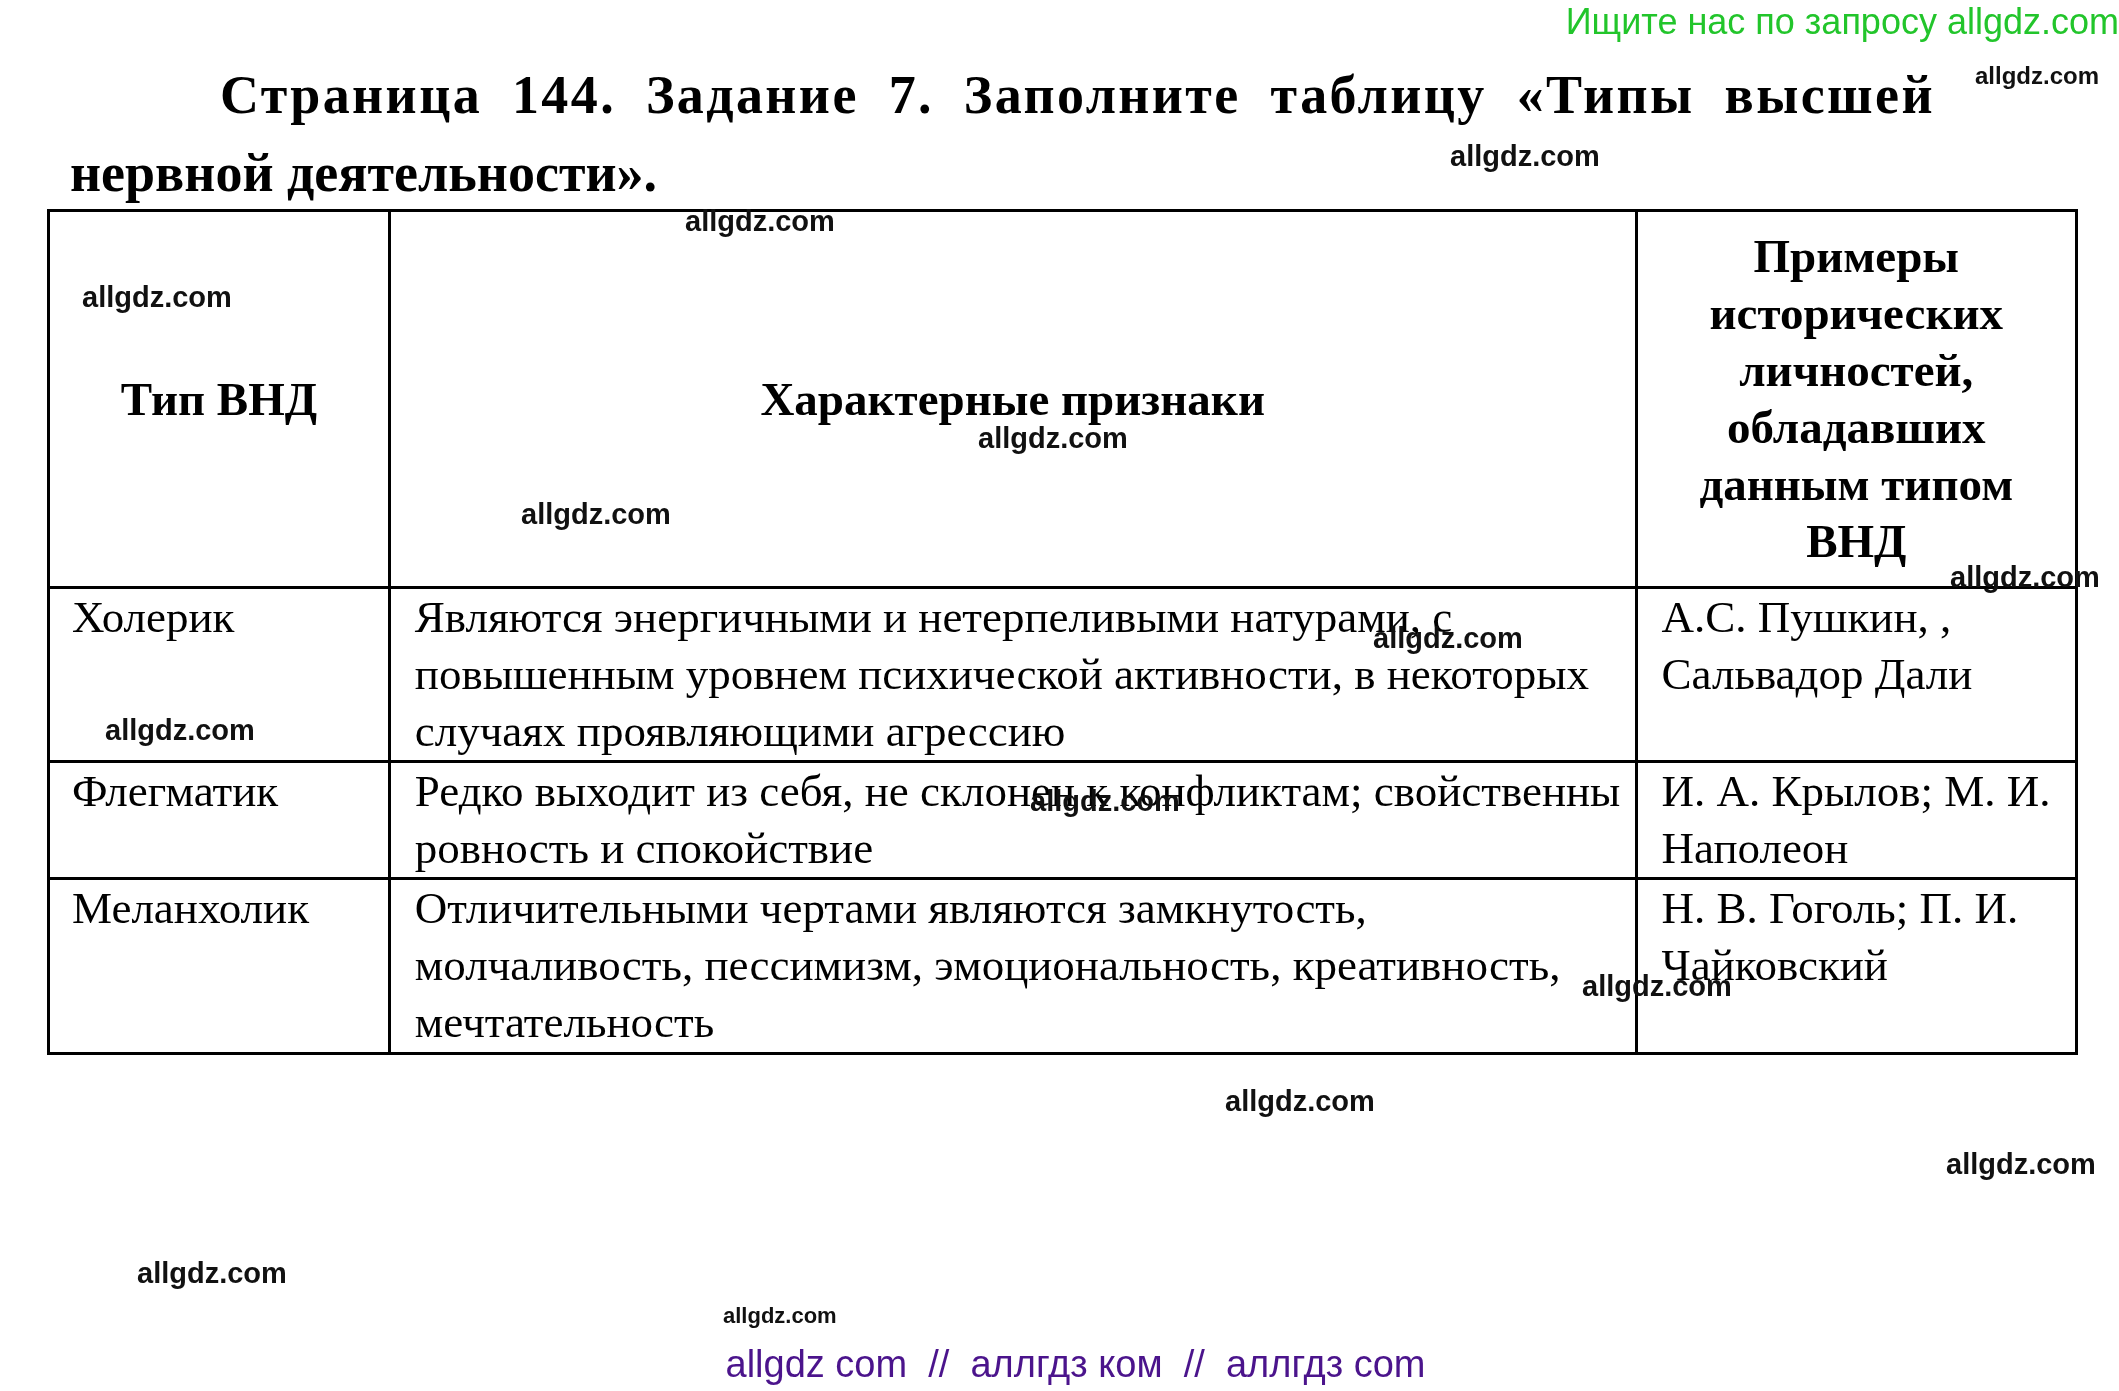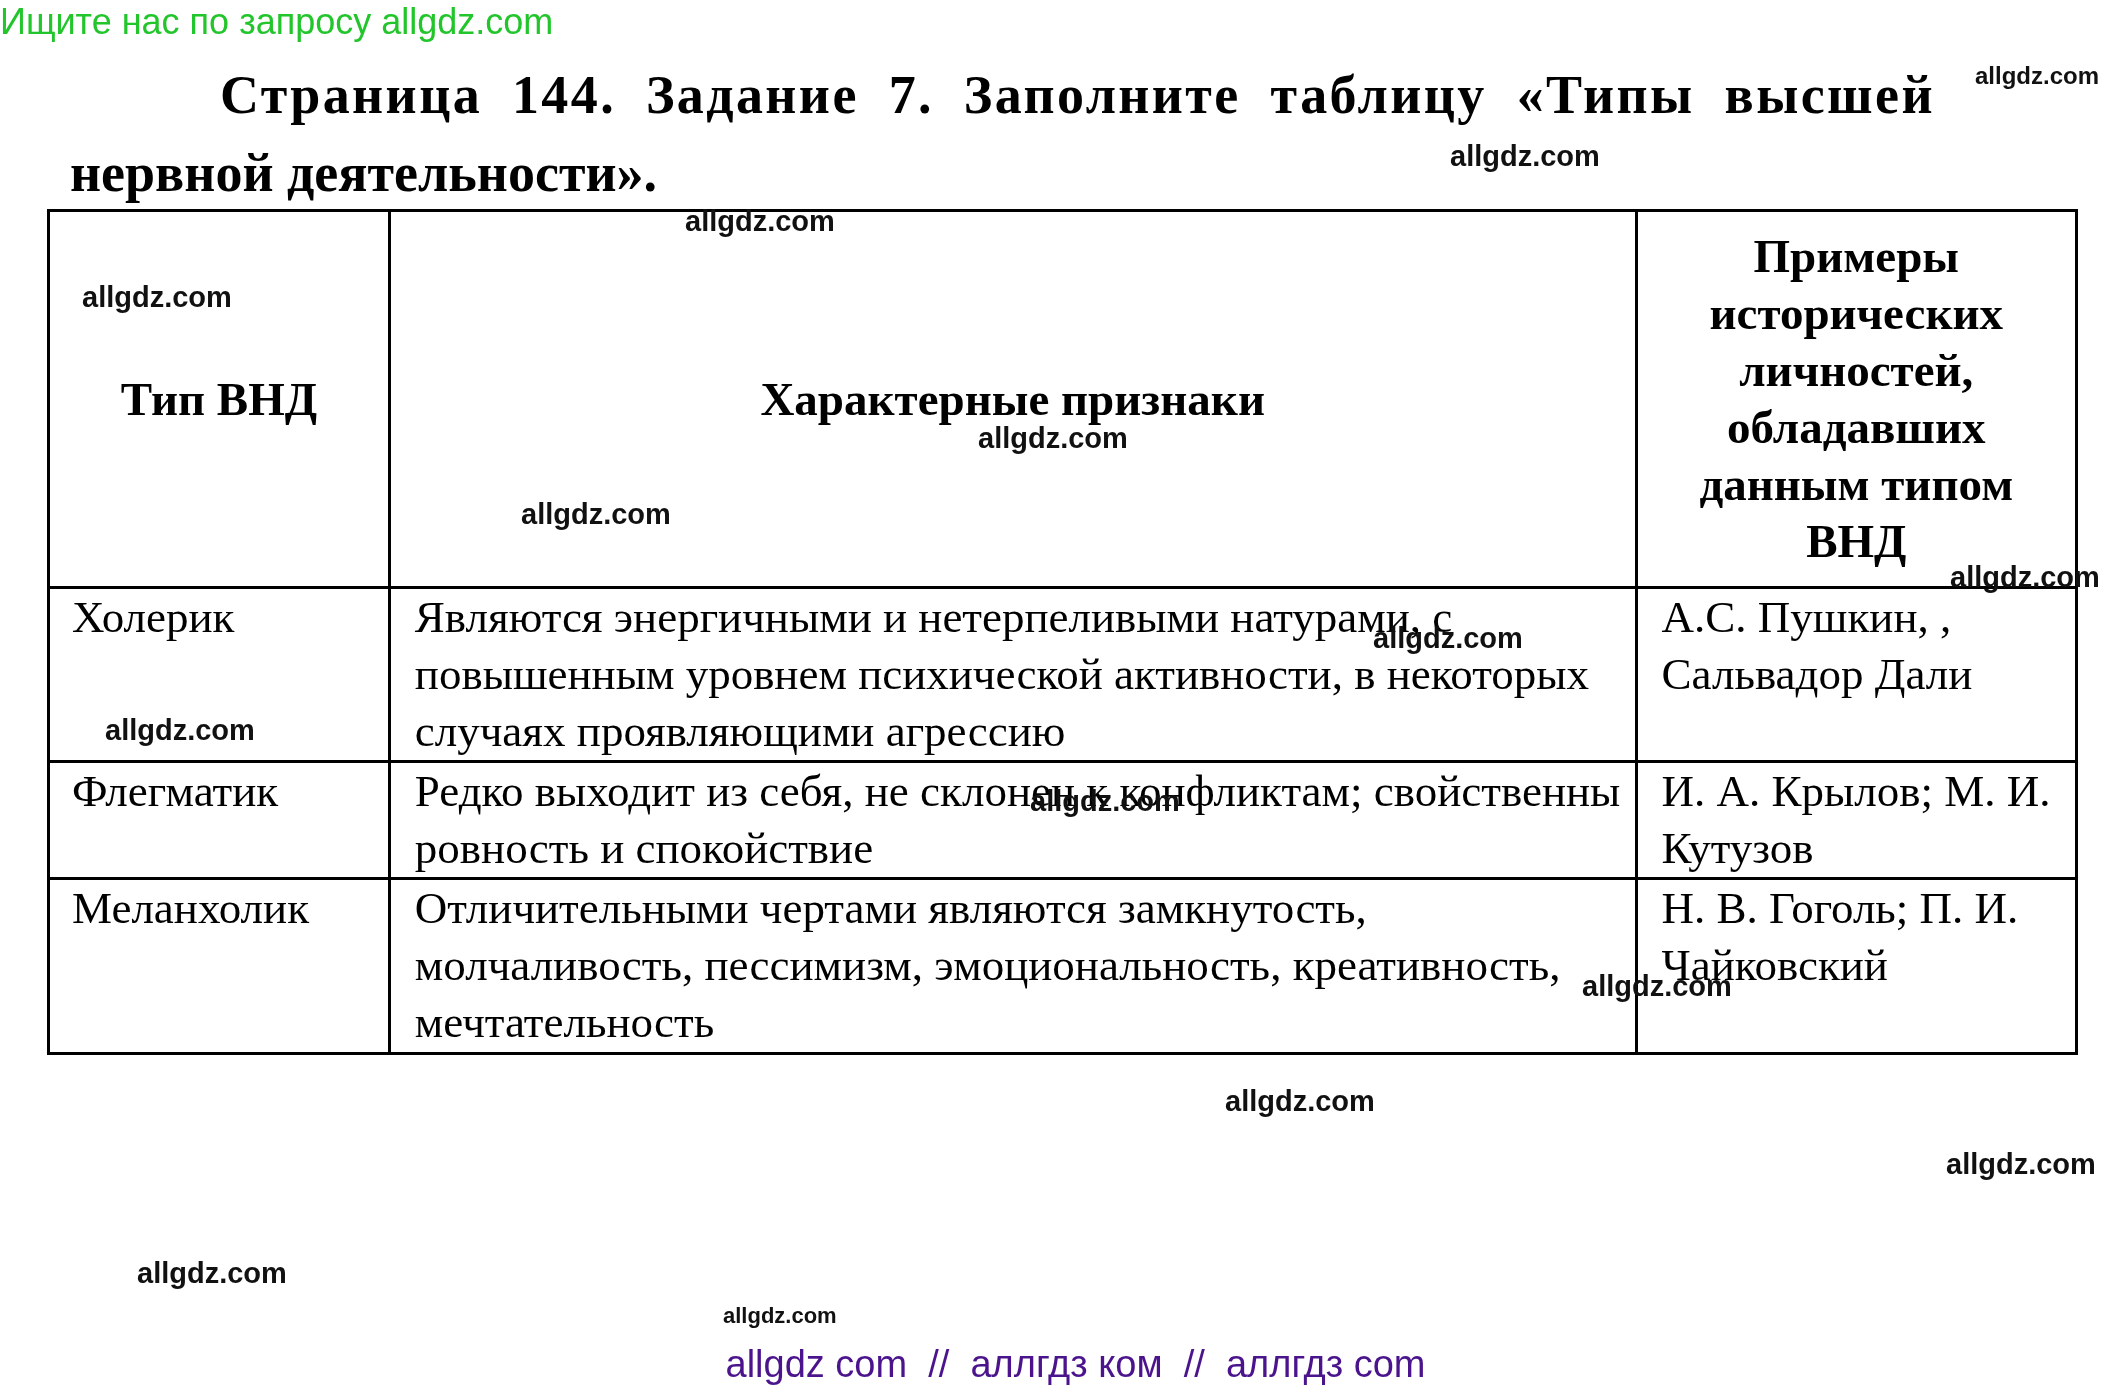--- a/index.html
+++ b/index.html
@@ -1,17 +1,17 @@
 <!DOCTYPE html>
 <html><head>
 <meta charset="utf-8">
 <style>
   html,body{margin:0;padding:0;background:#fff;}
   body{width:2119px;height:1391px;position:relative;overflow:hidden;font-family:"Liberation Serif",serif;color:#000;}
-  .promo{position:absolute;left:0;width:2119px;top:0;text-align:left;font-family:"Liberation Sans",sans-serif;font-size:36px;color:#22c52b;line-height:44px;}
+  .promo{position:absolute;left:0;width:2119px;top:0;text-align:right;font-family:"Liberation Sans",sans-serif;font-size:36px;color:#22c52b;line-height:44px;}
   .title{position:absolute;left:70px;top:56px;width:1900px;font-weight:bold;font-size:54px;line-height:78px;}
   .title .l1{padding-left:150px;letter-spacing:2.4px;word-spacing:14px;display:block;}
   .wm{position:absolute;font-family:"Liberation Sans",sans-serif;font-size:29px;color:#111;white-space:nowrap;font-weight:bold;}
   table{position:absolute;left:47px;top:209px;border-collapse:collapse;width:2031px;}
   td{border:3px solid #000;vertical-align:top;padding:0;font-size:45px;line-height:57px;}
   .c1{width:311px;padding-left:22px;}
   .c2{width:1247px;padding-left:24px;}
   .c3{width:416px;padding-left:24px;}
   th{border:3px solid #000;font-weight:bold;font-size:47px;line-height:57px;vertical-align:middle;text-align:center;padding:4px;}
   .hdr th{height:342px;}
@@ -35,21 +35,21 @@
     <th style="padding:16px 40px">Примеры исторических личностей, обладавших данным типом ВНД</th>
   </tr>
   <tr style="height:174px">
     <td class="c1">Холерик</td>
     <td class="c2">Являются энергичными и нетерпеливыми натурами, с повышенным уровнем психической активности, в некоторых случаях проявляющими агрессию</td>
     <td class="c3">А.С. Пушкин, , Сальвадор Дали</td>
   </tr>
   <tr style="height:116px">
     <td class="c1">Флегматик</td>
     <td class="c2">Редко выходит из себя, не склонен к конфликтам; свойственны ровность и спокойствие</td>
-    <td class="c3">И. А. Крылов; М. И. Кутузов</td>
+    <td class="c3">И. А. Крылов; М. И. Наполеон</td>
   </tr>
   <tr style="height:175px">
     <td class="c1">Меланхолик</td>
     <td class="c2">Отличительными чертами являются замкнутость, молчаливость, пессимизм, эмоциональность, креативность, мечтательность</td>
     <td class="c3">Н. В. Гоголь; П. И. Чайковский</td>
   </tr>
 </tbody>
   </table>
 
 <div class="wm" style="left:1975px;top:62px;font-size:24px">allgdz.com</div>

